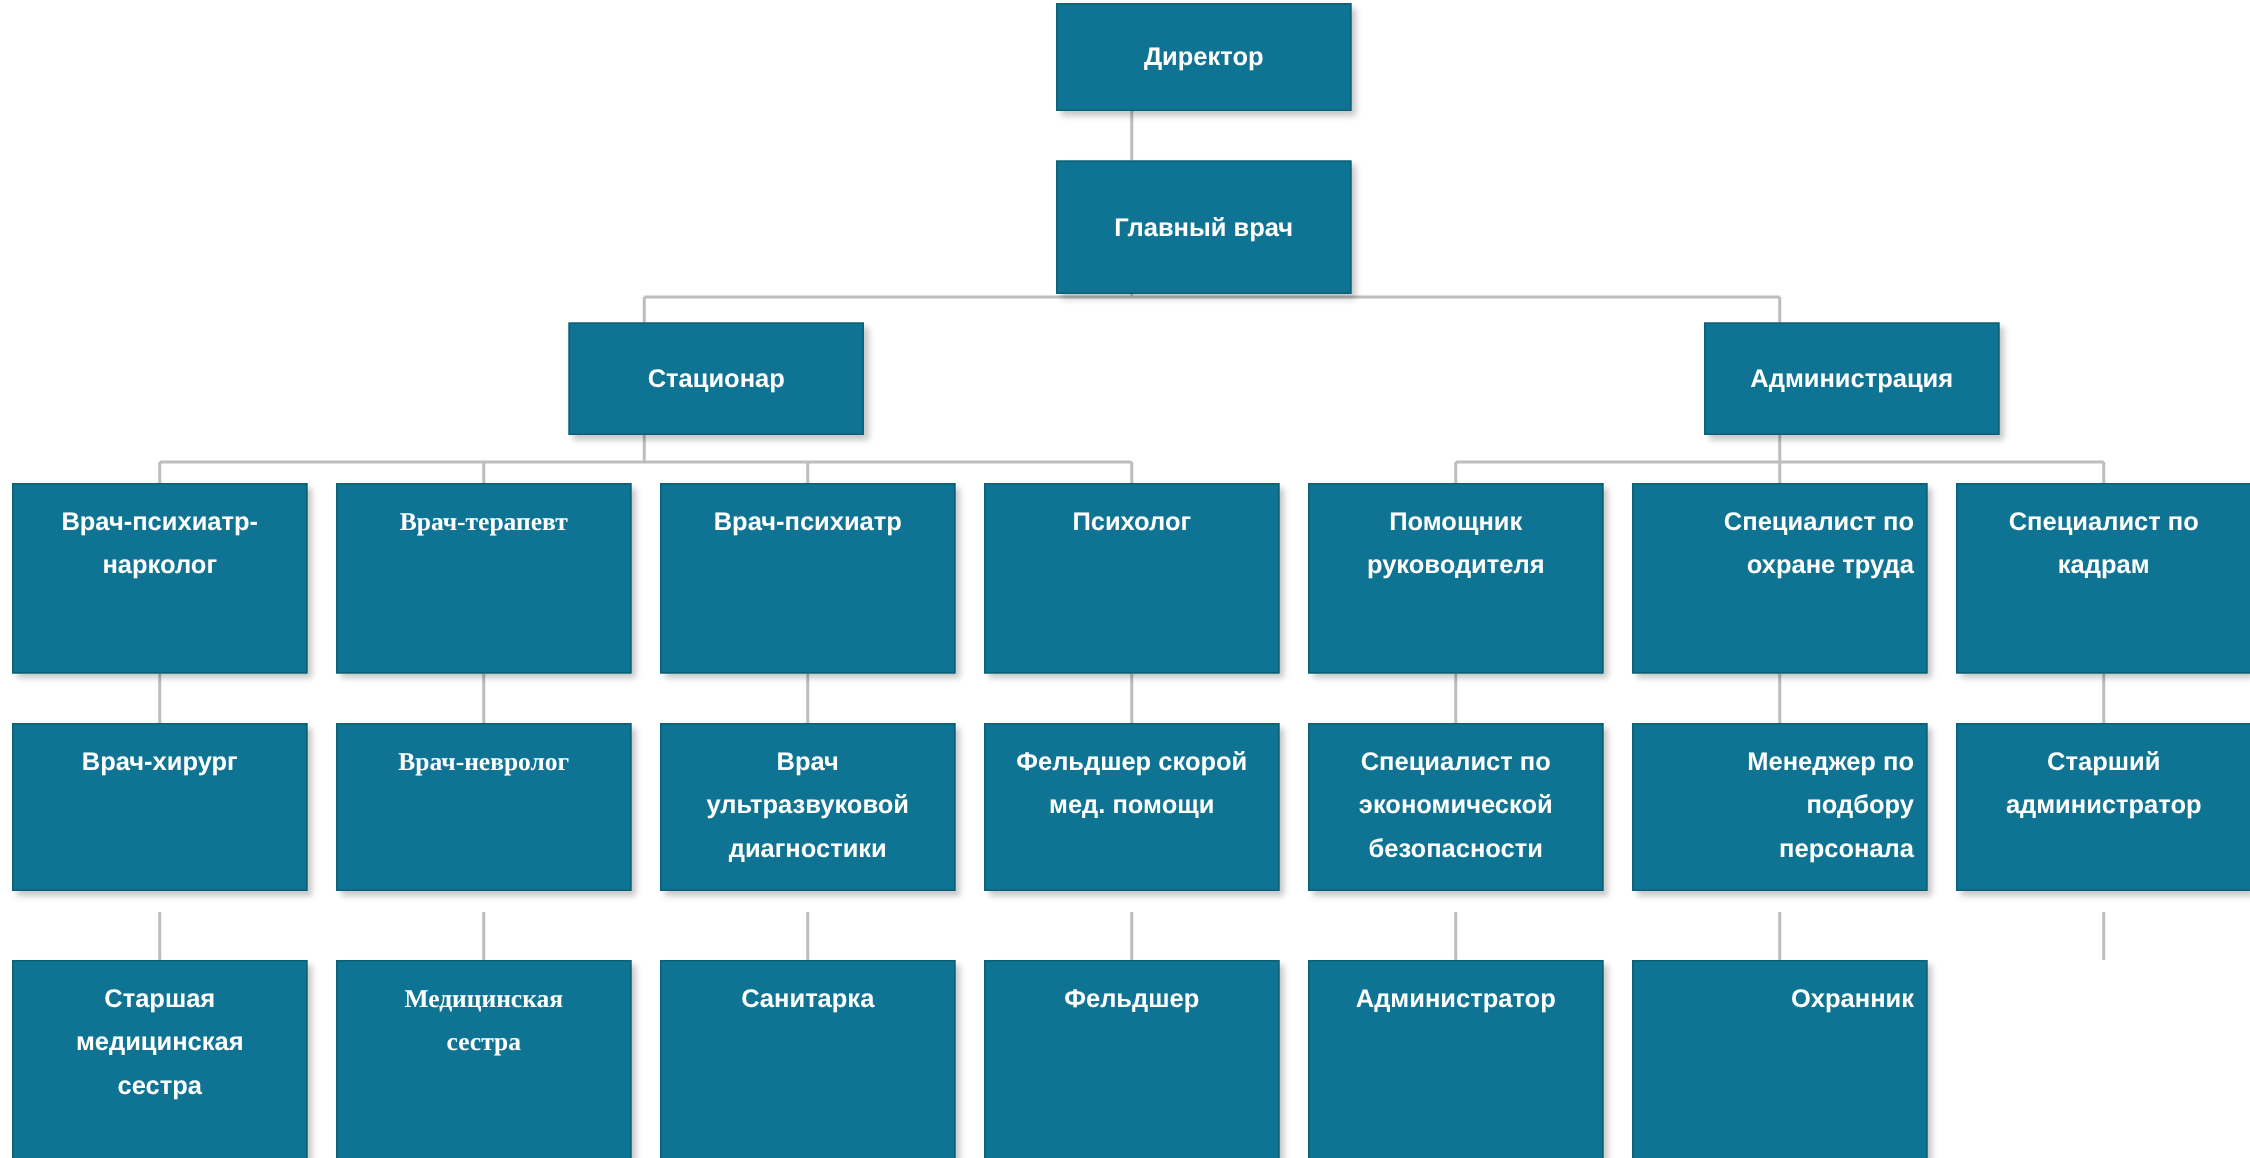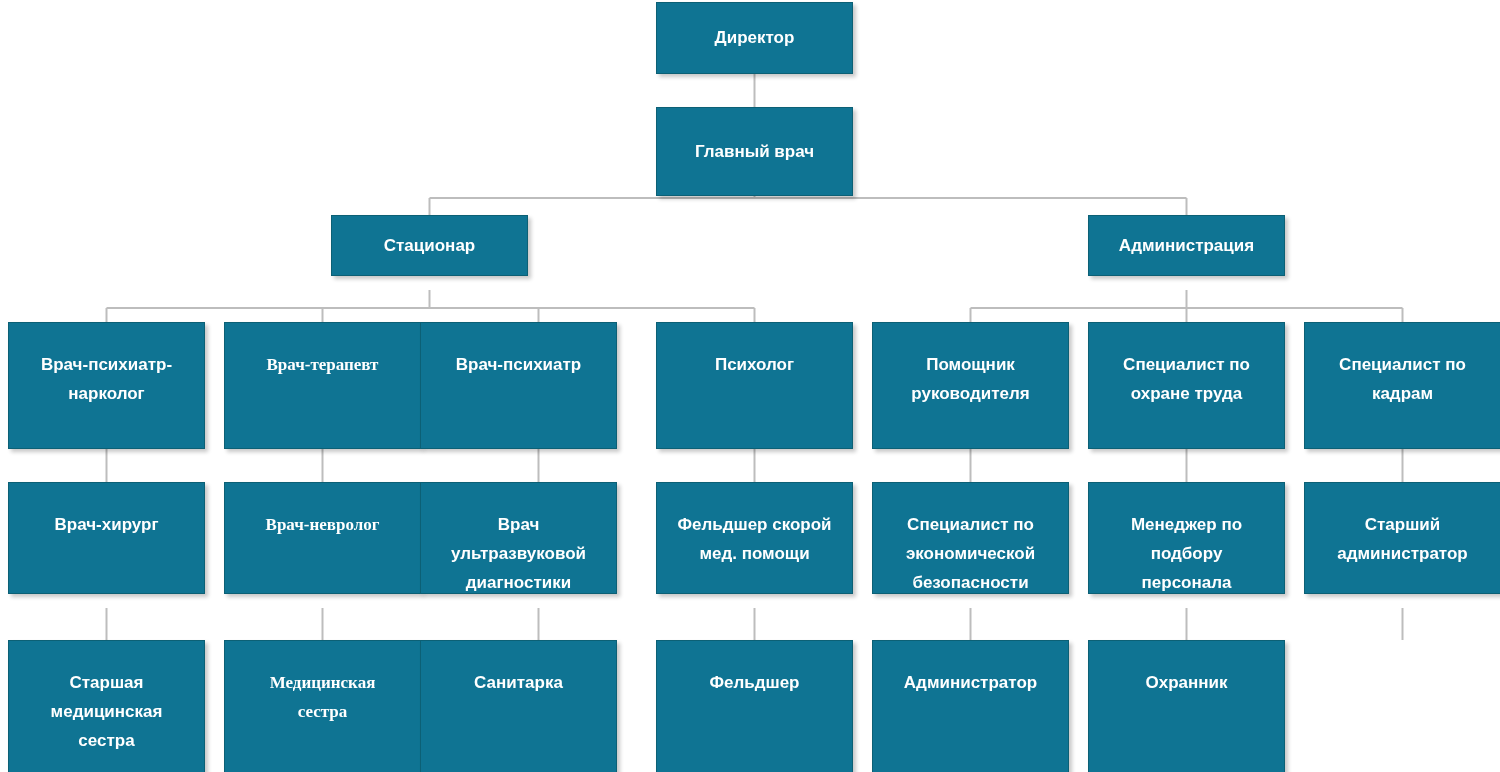--- a/index.html
+++ b/index.html
@@ -29,43 +29,44 @@
     width: 197px;
     background: #0F7493;
     border: 1px solid #0C6075;
     box-shadow: 3px 3px 4px rgba(0, 0, 0, 0.22);
     color: #ffffff;
     font-weight: bold;
     font-size: 17px;
     line-height: 29px;
     text-align: center;
     white-space: pre-line;
-    padding: 27px 8px 0 8px;
+    padding: 10px 8px 0 8px;
   }
   .node.center {
     display: flex;
     align-items: center;
     justify-content: center;
     padding: 0 8px;
     line-height: 24px;
+    margin-left: 48px;
   }
   
   .row1 { top: 2px;   height: 72px;  }
   .row2 { top: 107px; height: 89px;  }
-  .rowb { top: 215px; height: 61px;  }
+  .rowb { top: 215px; height: 75px;  }
   .row3 { top: 322px; height: 127px; }
   .row4 { top: 482px; height: 112px; }
   .row5 { top: 640px; height: 156px; }
   
   .col1 { left: 8px;    }
   .col2 { left: 224px; font-family: Liberation Serif, serif;  }
-  .col3 { left: 420px;  }
+  .col3 { left: 440px;  }
   .col4 { left: 656px;  }
   .col5 { left: 872px;  }
-  .col6 { left: 1088px; }
+  .col6 { left: 1088px; text-align: right; }
   .col7 { left: 1304px; }
   .col-inpatient { left: 331px; }
 </style>
 </head>
 <body>
 
 <div class="canvas">
 
   <svg class="connectors" viewBox="0 0 1500 772" xmlns="http://www.w3.org/2000/svg" aria-hidden="true">
     <path fill="none" stroke="#BDBDBD" stroke-width="2" d="M754.5 74 V107

